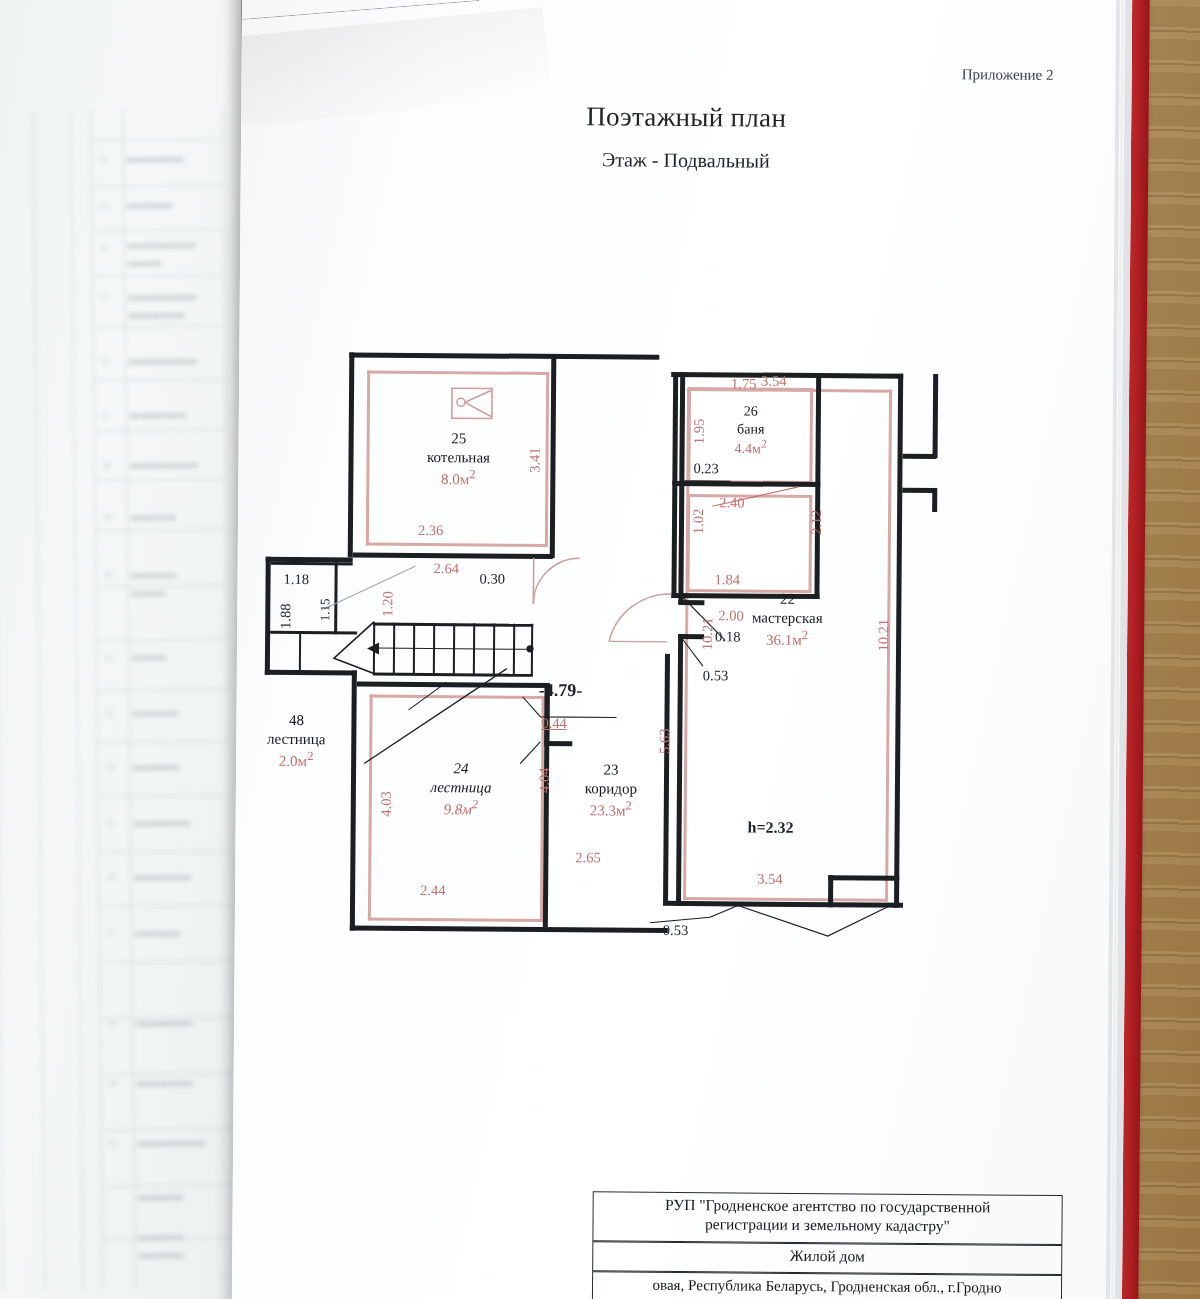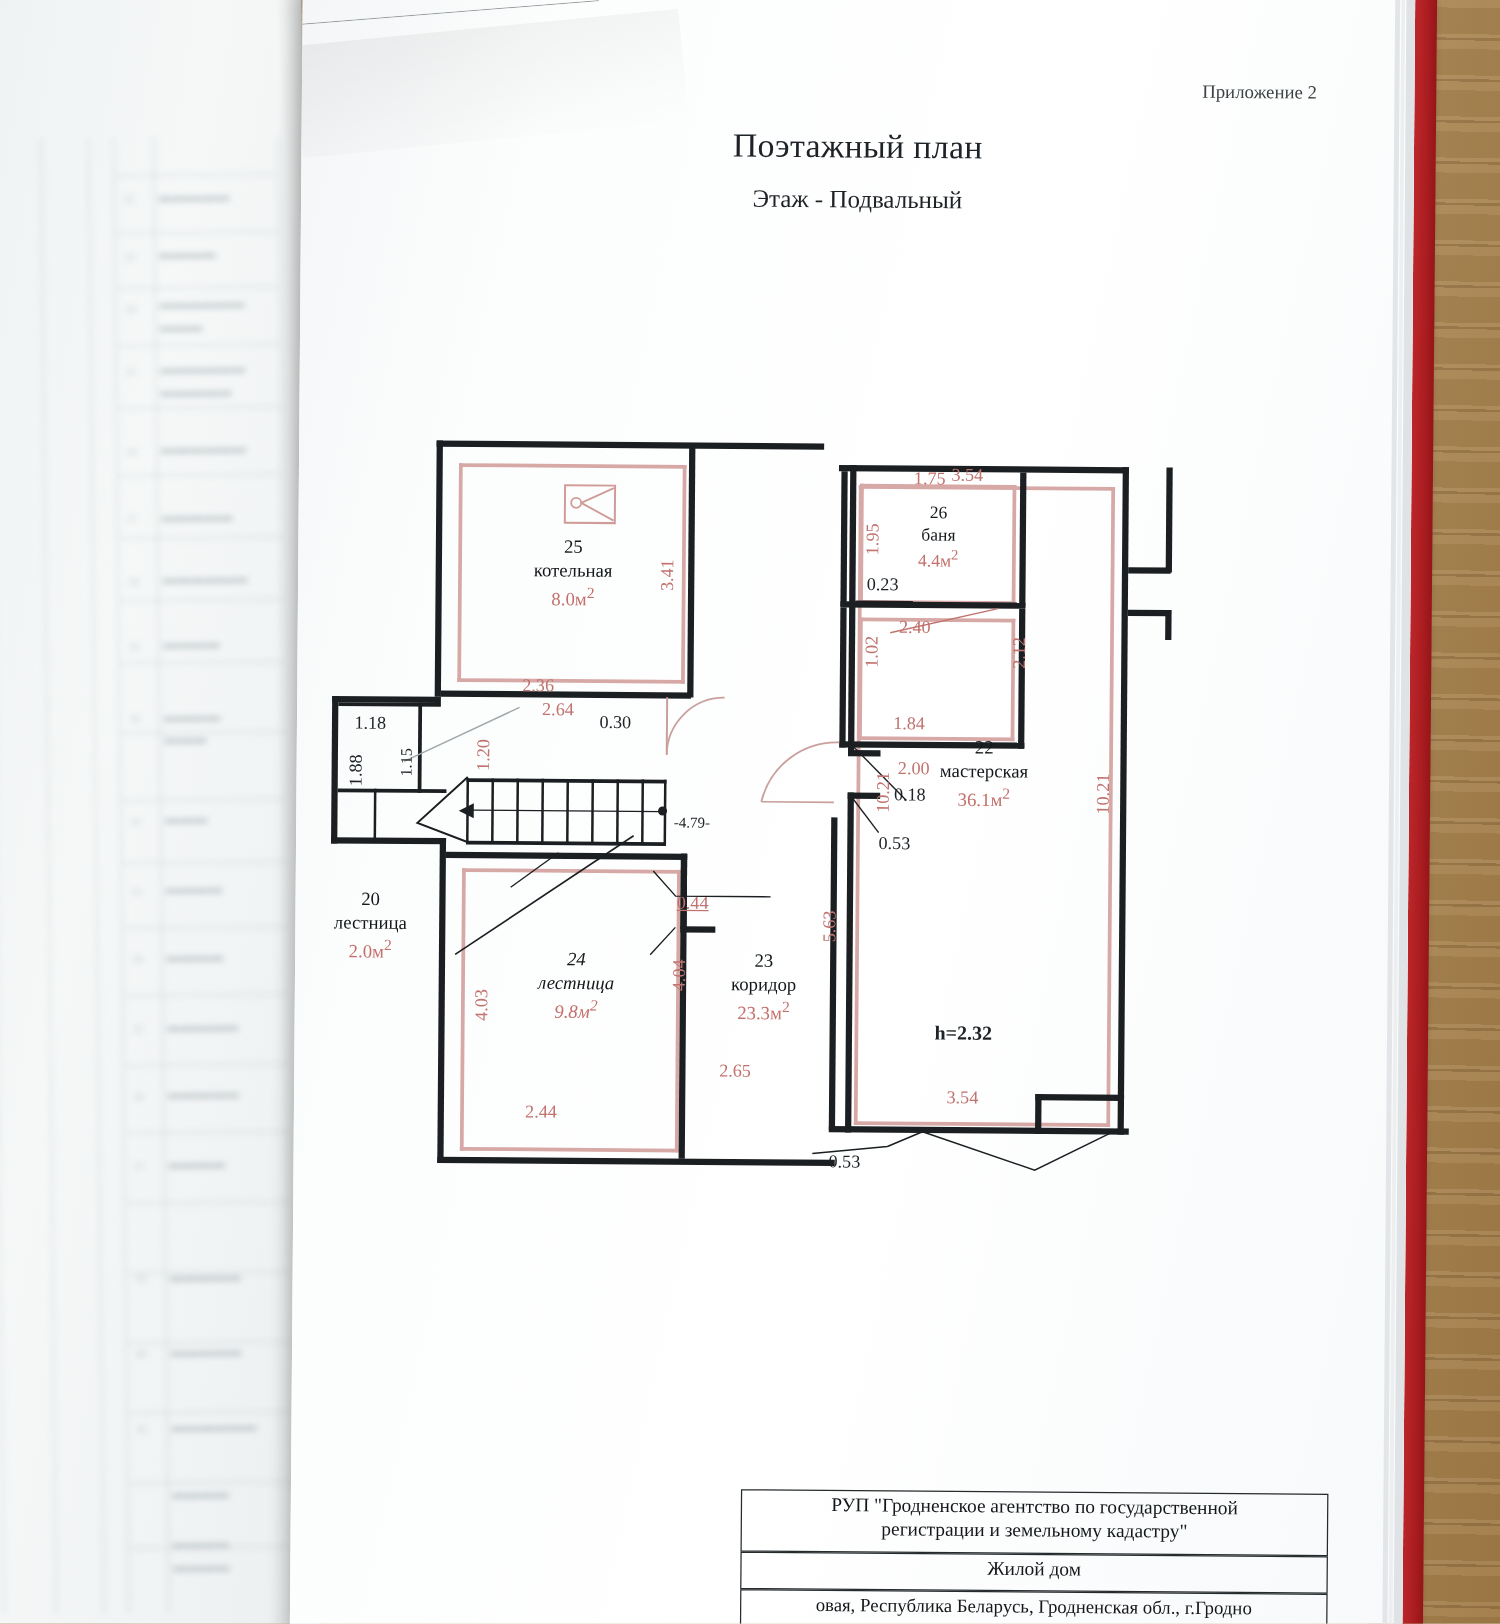--- a/index.html
+++ b/index.html
@@ -366,38 +366,38 @@
       <div class="ar"><span>9.8м</span><sup>2</sup></div>
     </div>
 
     <div class="rm" style="left:315px;top:767px;width:120px;">
       <div class="num">23</div>
       <div class="nm">коридор</div>
       <div class="ar"><span>23.3м</span><sup>2</sup></div>
     </div>
 
     <div class="rm" style="left:-5px;top:720px;width:130px;">
-      <div class="num">20</div>
+      <div class="num">48</div>
       <div class="nm">лестница</div>
       <div class="ar"><span>2.0м</span><sup>2</sup></div>
     </div>
 
     <svg class="c" style="left:92px;top:676px;width:190px;height:110px;overflow:visible;">
       <path d="M178,0 L36,96" stroke="#1b1f22" stroke-width="1.3" fill="none"></path>
       <path d="M80,42 L118,14" stroke="#1b1f22" stroke-width="1.1" fill="none"></path>
     </svg>
     <svg class="c" style="left:86px;top:574px;width:120px;height:60px;overflow:visible;">
       <path d="M0,44 L92,0" stroke="#9fa8ac" stroke-width="1.1" fill="none"></path>
     </svg>
 
-    <div class="c dk" style="left:302px;top:658px;font-size:12px;">-4.79-</div>
+    <div class="c dk" style="left:302px;top:687px;font-size:18px;font-weight:bold;">-4.79-</div>
     <div class="c dk" style="left:512px;top:824px;font-size:16px;font-weight:bold;">h=2.32</div>
 
     <div class="c dimv" style="left:288px;top:480px;">3.41</div>
-    <div class="c dim" style="left:180px;top:549px;font-family:Liberation Serif, serif;">2.36</div>
+    <div class="c dim" style="left:180px;top:530px;font-family:Liberation Serif, serif;">2.36</div>
     <div class="c dim" style="left:196px;top:568px;">2.64</div>
     <div class="c dk" style="left:242px;top:578px;">0.30</div>
     <div class="c dimv" style="left:142px;top:625px;">1.20</div>
 
     <div class="c dim" style="left:492px;top:381px;">1.75</div>
     <div class="c dimv" style="left:452px;top:450px;">1.95</div>
     <div class="c dk" style="left:455px;top:466px;">0.23</div>
 
     <div class="c dim" style="left:481px;top:500px;">2.40</div>
     <div class="c dimv" style="left:452px;top:540px;">1.02</div>

